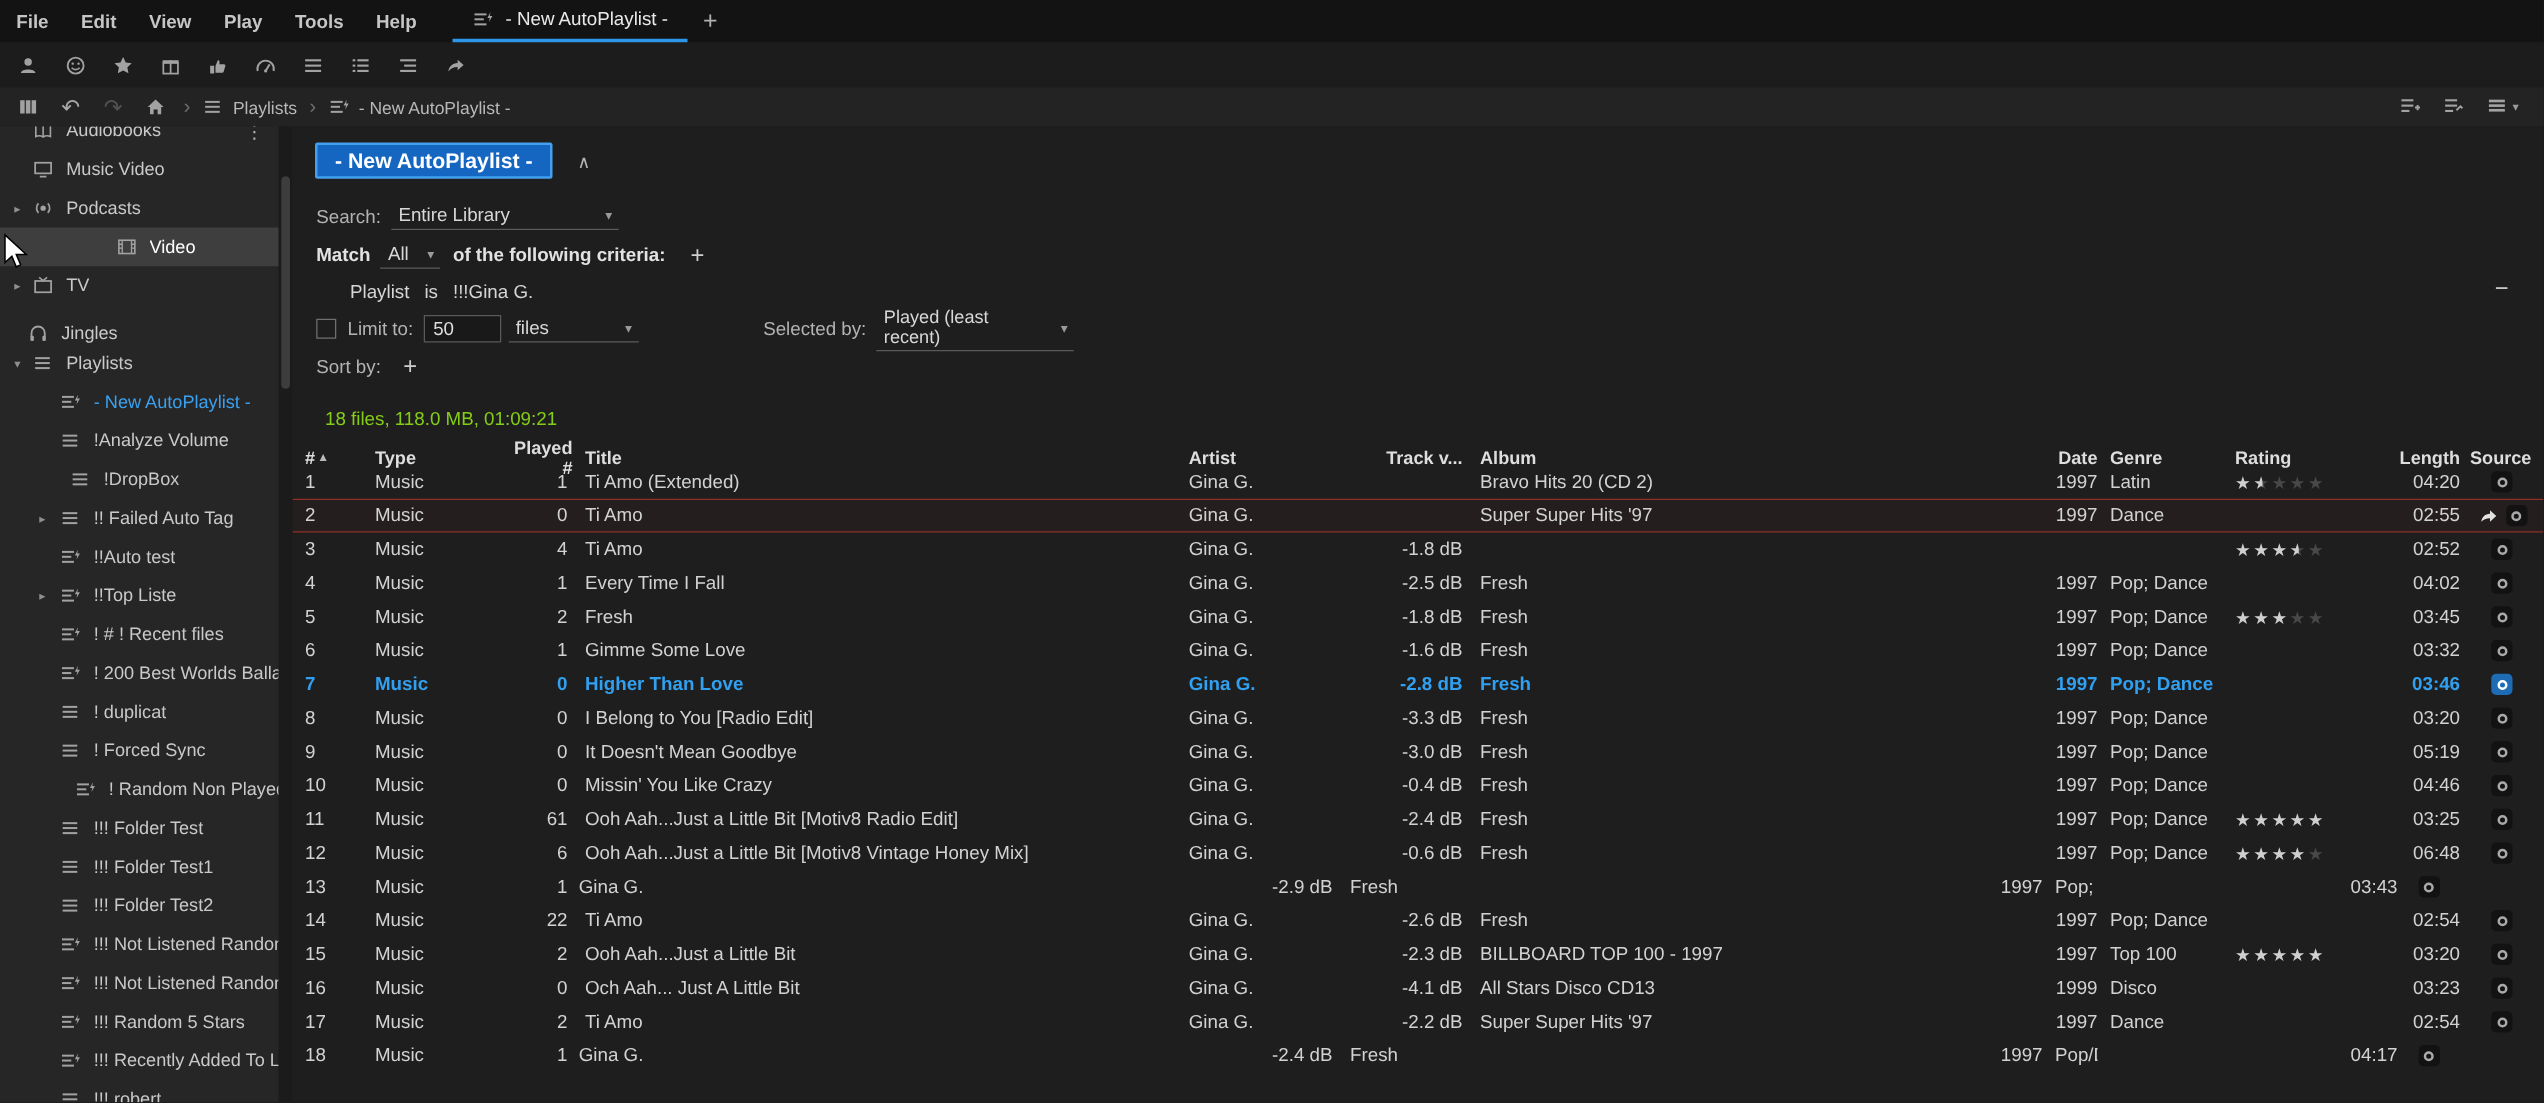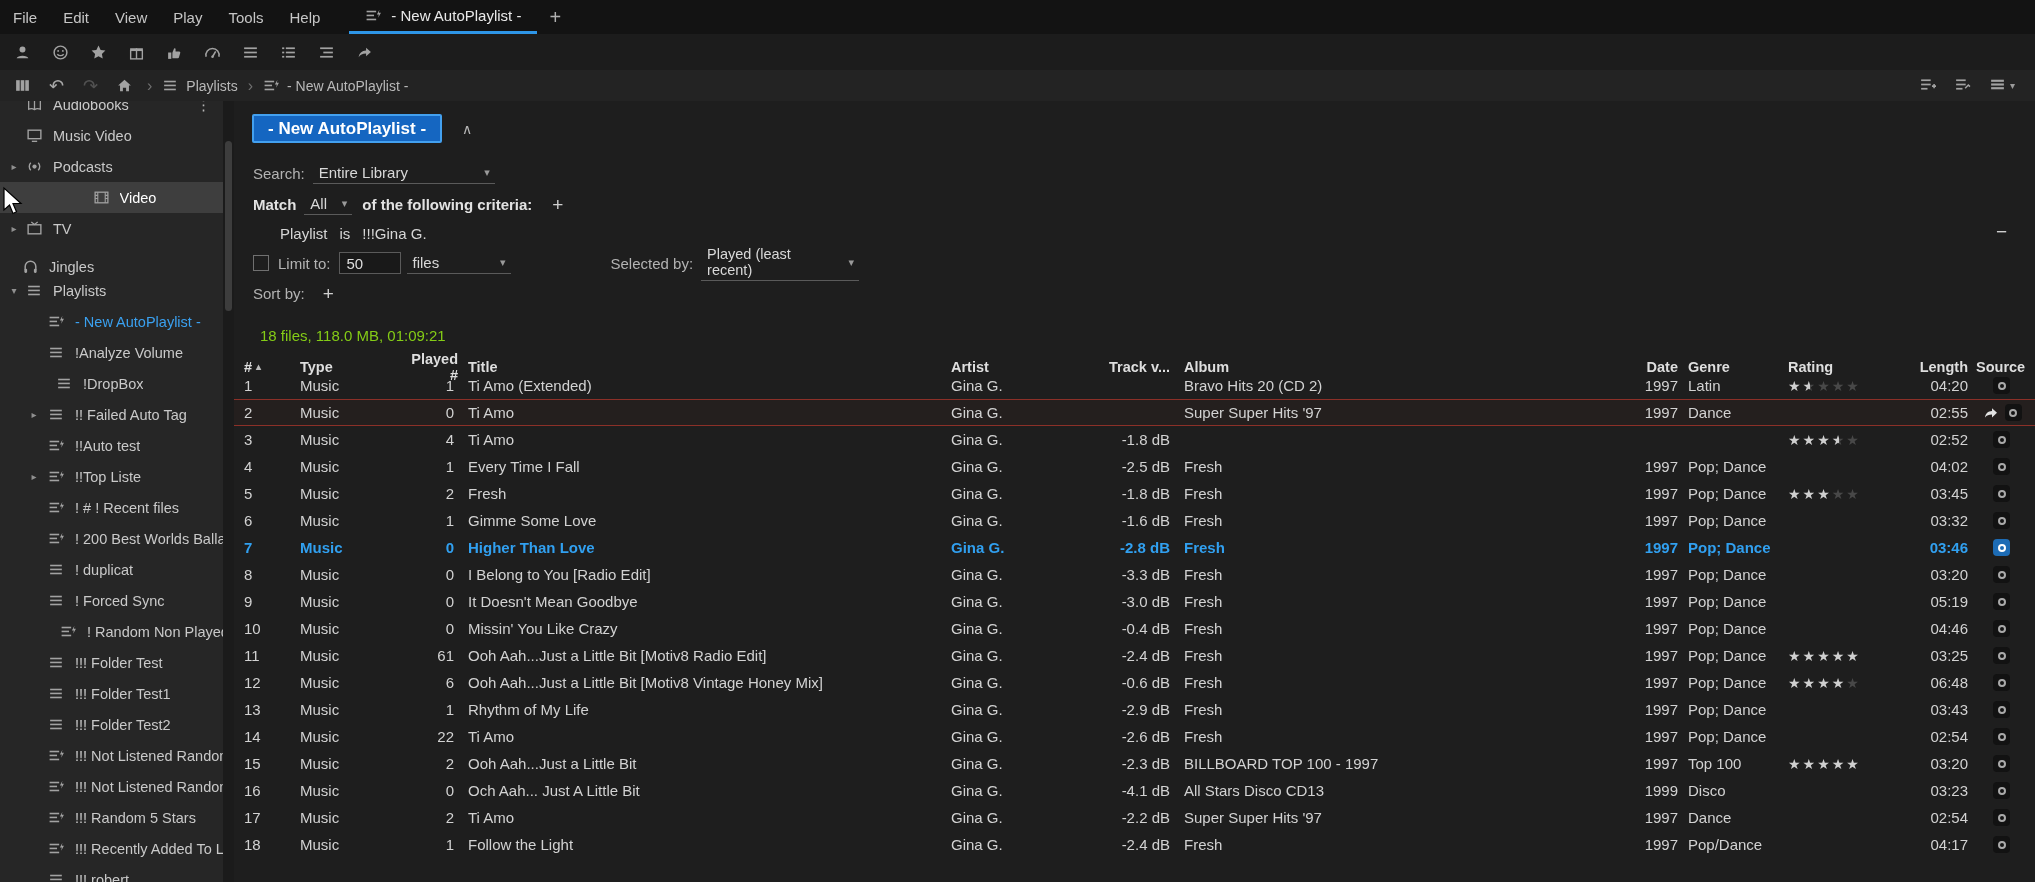--- a/index.html
+++ b/index.html
@@ -5,21 +5,21 @@
   * { margin:0; padding:0; box-sizing:border-box; }
   html,body { width:2035px; height:882px; }
   body {
     background:#1e1e1e; color:#d0d0d0; overflow:hidden; position:relative;
     font-family:"Liberation Sans", sans-serif; font-size:15px;
   }
   .app { width:2035px; height:882px; display:flex; flex-direction:column; }
 
   
   .menubar { height:34px; background:#131313; display:flex; align-items:stretch; color:#c6c6c6; flex:none; }
-  .menu-item { padding:13px 13px; display:flex; align-items:center; cursor:default; }
+  .menu-item { padding:13px 13px; display:flex; align-items:center; cursor:default;font-weight:bold; }
   .doc-tab { margin-left:16px; display:flex; align-items:center; gap:9px; padding:0 16px;
              border-bottom:3px solid #2e96e8; color:#e9e9e9; }
   .tab-add { display:flex; align-items:center; padding:0 12px; font-size:20px; color:#b0b0b0; }
 
   
   .toolbar { height:36px; background:#1c1c1c; display:flex; align-items:center; gap:13px; padding-left:10px; flex:none; }
   .tb-icon { width:25px; height:25px; display:flex; align-items:center; justify-content:center; }
 
   
   .navbar { height:31px; background:#232323; display:flex; align-items:center; font-size:14px;
@@ -845,21 +845,20 @@
     <span class="c source">
               <span class="badge">
                 <span class="ring"></span>
               </span>
             </span>
   </div>
           <div class="grid trow">
     <span class="c num">13</span>
     <span class="c type">Music</span>
     <span class="c played al-r" style="padding-right:4px;">1</span>
-    <span class="c title pl10">Rhythm of My Life</span>
     <span class="c artist pl5">Gina G.</span>
     <span class="c trackv al-r">-2.9 dB</span>
     <span class="c album pl14">Fresh</span>
     <span class="c date al-r">1997</span>
     <span class="c genre pl10">Pop; Dance</span>
     <span class="c rating"></span>
     <span class="c length al-r">03:43</span>
     <span class="c source">
               <span class="badge">
                 <span class="ring"></span>
@@ -935,21 +934,20 @@
     <span class="c source">
               <span class="badge">
                 <span class="ring"></span>
               </span>
             </span>
   </div>
           <div class="grid trow">
     <span class="c num">18</span>
     <span class="c type">Music</span>
     <span class="c played al-r" style="padding-right:4px;">1</span>
-    <span class="c title pl10">Follow the Light</span>
     <span class="c artist pl5">Gina G.</span>
     <span class="c trackv al-r">-2.4 dB</span>
     <span class="c album pl14">Fresh</span>
     <span class="c date al-r">1997</span>
     <span class="c genre pl10">Pop/Dance</span>
     <span class="c rating"></span>
     <span class="c length al-r">04:17</span>
     <span class="c source">
               <span class="badge">
                 <span class="ring"></span>

